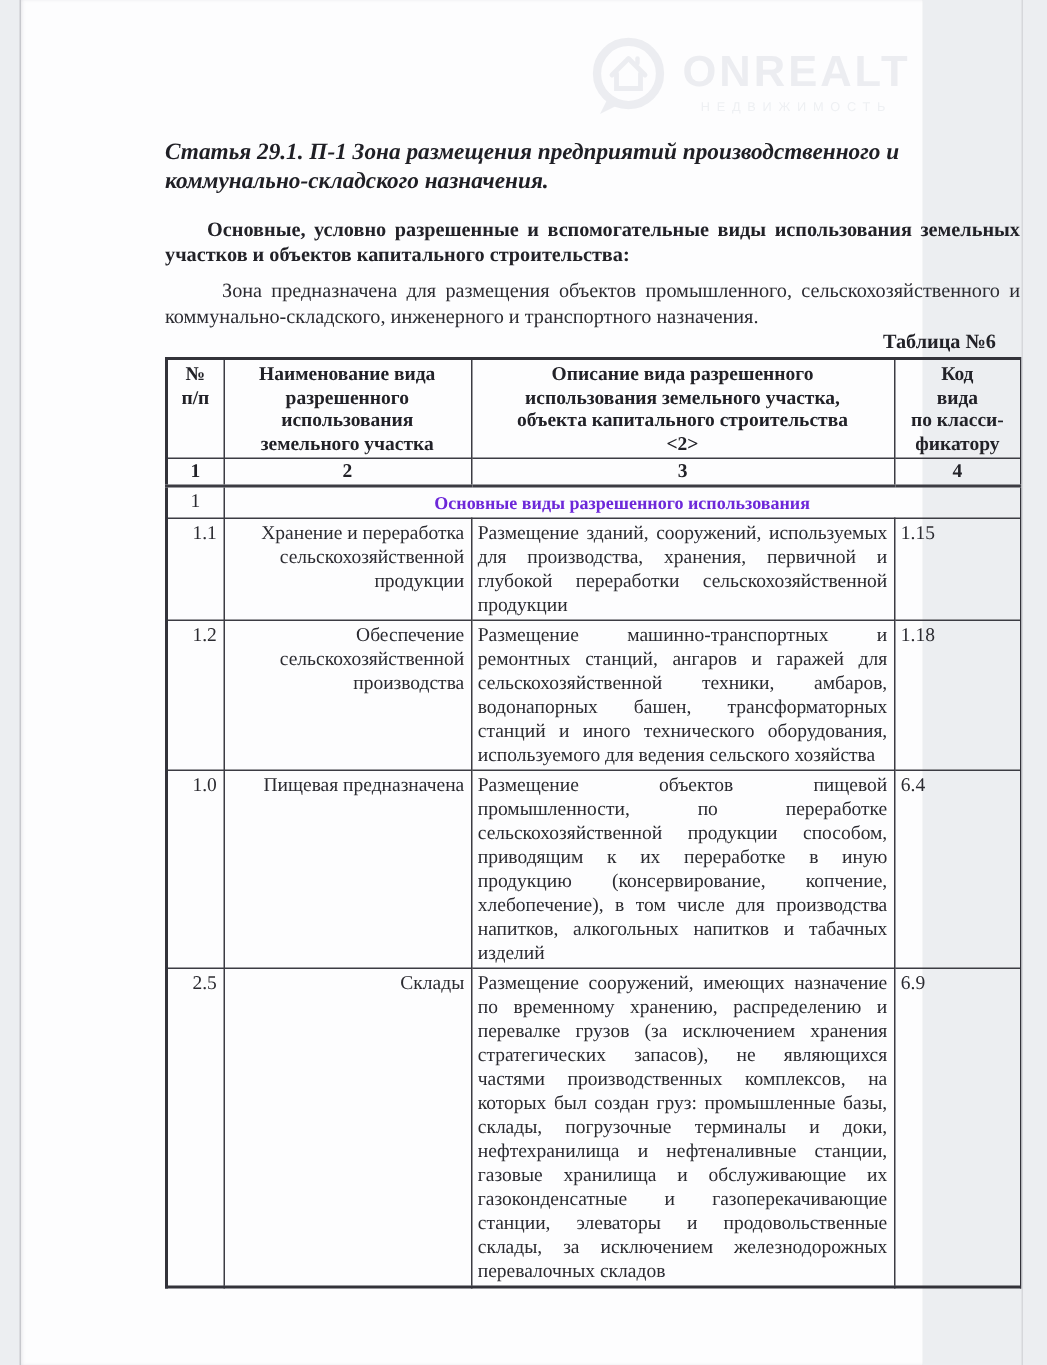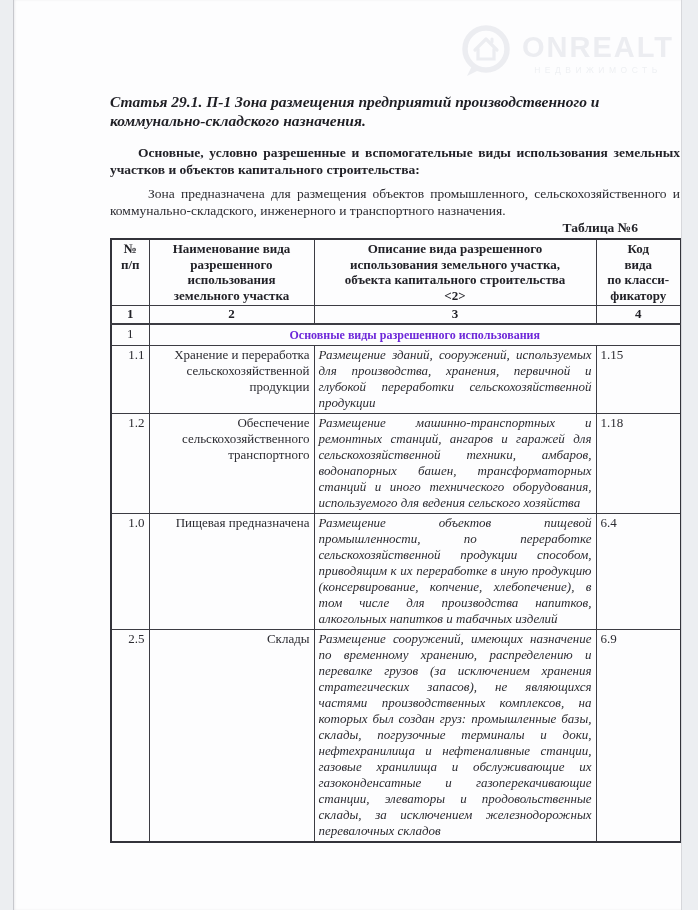--- a/index.html
+++ b/index.html
@@ -6,21 +6,21 @@
   .canvas{
     position:relative;width:698px;height:910px;margin:0 auto;
     background:#eceef1;overflow:hidden;
     font-family:"Liberation Serif","DejaVu Serif",serif;
     color:#2b2b31;
   }
   .edge-strip{position:absolute;top:0;bottom:0;background:#eceef1;z-index:3;}
   .edge-left{left:0;width:13px;border-right:1px solid #c7c8cd;}
   .edge-right{right:0;width:16px;border-left:1px solid #d6d7db;}
   .page{
-    position:absolute;left:13px;top:0;width:669px;height:910px;
+    position:absolute;left:13px;top:0;width:602px;height:910px;
     background:#fdfdfe;z-index:1;
     box-shadow:inset 2px 0 3px -1px rgba(120,120,130,.25);
   }
   
   .watermark{
     position:absolute;top:24px;right:8px;display:flex;align-items:center;gap:9px;
     color:#ebecf0;user-select:none;
   }
   .wm-texts{display:flex;flex-direction:column;align-items:center;}
   .wm-brand{
@@ -37,21 +37,21 @@
     margin:92px 0 0 0;font-size:15.5px;line-height:19px;
     font-weight:bold;font-style:italic;color:#1f1f25;
   }
   .para{
     margin:8px 0 0 0;font-size:13.5px;line-height:16.5px;
     text-align:justify;text-align-last:left;text-indent:38px;
   }
   .lead{margin-top:15px;font-weight:bold;text-indent:28px;color:#222228;}
   .tcaption{
     margin:1px 0 2px 0;font-size:13.5px;font-weight:bold;
-    text-align:right;padding-right:42px;color:#222228;
+    text-align:right;padding-right:16px;color:#222228;
   }
   
   table.land{
     border-collapse:collapse;table-layout:fixed;width:570px;
     font-size:13px;line-height:16px;
   }
   table.land td,table.land th{
     border:1.5px solid #3c3c43;vertical-align:top;padding:1px 4px 2px 4px;
   }
   table.land{border:2px solid #33333a;}
@@ -60,21 +60,21 @@
     text-align:center;font-weight:bold;padding:0 2px 1px 2px;line-height:16px;
     border-bottom-width:2.5px;color:#222228;
   }
   tr.section td{padding:1px 2px;}
   tr.section .sec-num{text-align:center;}
   tr.section .sec-title{
     text-align:center;font-weight:bold;font-size:12px;line-height:18px;color:#6d28d9;
   }
   td.c-num{text-align:right;padding-left:3px;}
   td.c-name{text-align:right;}
-  td.c-desc{text-align:justify;text-align-last:left;font-style:italic;}
+  td.c-desc{text-align:justify;text-align-last:left;}
   td.c-code{padding-left:6px;}
 </style>
 </head>
 <body>
 
 <div class="canvas">
   <div class="page">
 
     <div class="watermark">
       <span>
@@ -136,21 +136,21 @@
           </tr>
 
           <tr>
             <td class="c-num">1.1</td>
             <td class="c-name">Хранение и переработка сельскохозяйственной продукции</td>
             <td class="c-desc">Размещение зданий, сооружений, используемых для производства, хранения, первичной и глубокой переработки сельскохозяйственной продукции</td>
             <td class="c-code">1.15</td>
           </tr>
           <tr>
             <td class="c-num">1.2</td>
-            <td class="c-name">Обеспечение сельскохозяйственного транспортного</td>
+            <td class="c-name">Обеспечение сельскохозяйственной производства</td>
             <td class="c-desc">Размещение машинно-транспортных и ремонтных станций, ангаров и гаражей для сельскохозяйственной техники, амбаров, водонапорных башен, трансформаторных станций и иного технического оборудования, используемого для ведения сельского хозяйства</td>
             <td class="c-code">1.18</td>
           </tr>
           <tr>
             <td class="c-num">1.0</td>
             <td class="c-name">Пищевая предназначена</td>
             <td class="c-desc">Размещение объектов пищевой промышленности, по переработке сельскохозяйственной продукции способом, приводящим к их переработке в иную продукцию (консервирование, копчение, хлебопечение), в том числе для производства напитков, алкогольных напитков и табачных изделий</td>
             <td class="c-code">6.4</td>
           </tr>
           <tr>

